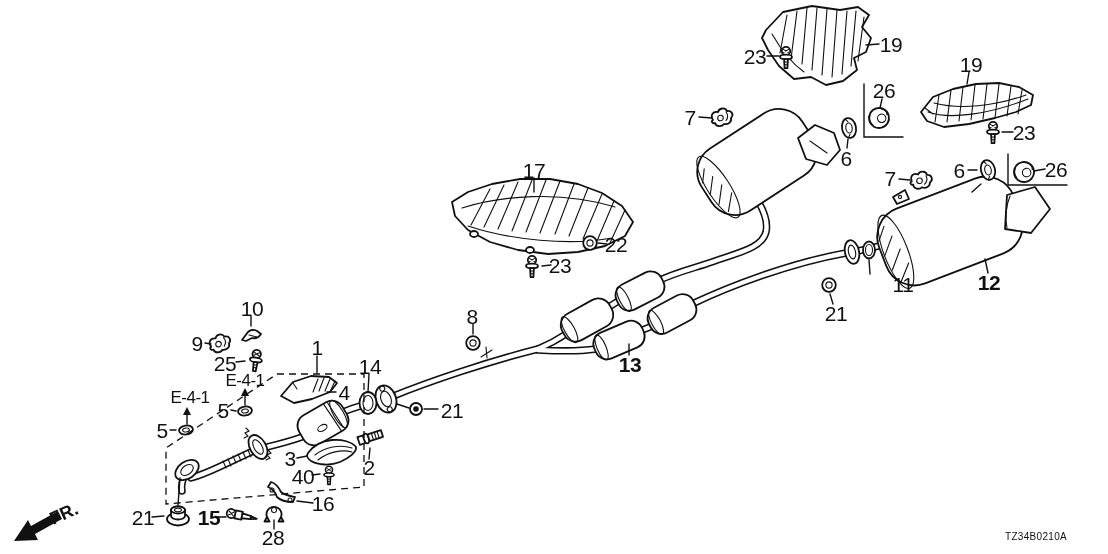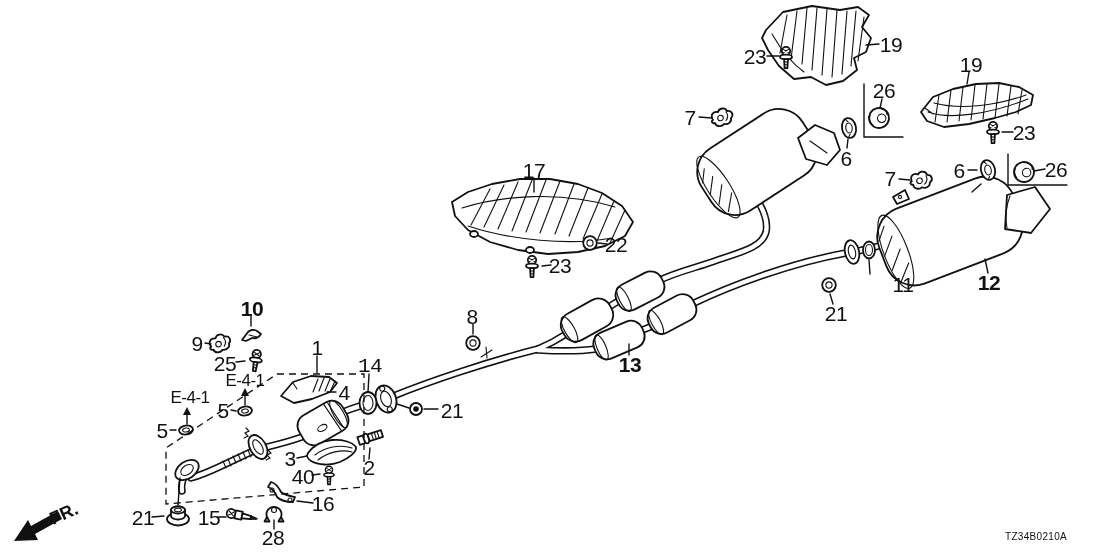--- a/index.html
+++ b/index.html
@@ -283,26 +283,26 @@
       <div class="callout" style="left: 290px; top: 458px;">3</div>
       <div class="callout" style="left: 344px; top: 392px;">4</div>
       <div class="callout" style="left: 223px; top: 410px;">5</div>
       <div class="callout" style="left: 162px; top: 430px;">5</div>
       <div class="callout" style="left: 846px; top: 158px;">6</div>
       <div class="callout" style="left: 959px; top: 170px;">6</div>
       <div class="callout" style="left: 690px; top: 117px;">7</div>
       <div class="callout" style="left: 890px; top: 178px;">7</div>
       <div class="callout" style="left: 472px; top: 316px;">8</div>
       <div class="callout" style="left: 197px; top: 343px;">9</div>
-      <div class="callout" style="left: 252px; top: 308px; font-weight: bold;">10</div>
+      <div class="callout" style="left: 252px; top: 308px;">10</div>
       <div class="callout" style="left: 871px; top: 284px; margin-left: 32px;">11</div>
       <div class="callout" style="left: 989px; top: 282px; font-weight: bold;">12</div>
       <div class="callout" style="left: 630px; top: 364px; font-weight: bold;">13</div>
-      <div class="callout" style="left: 370px; top: 366px; font-family: Liberation Mono, monospace;">14</div>
-      <div class="callout" style="left: 209px; top: 517px;">15</div>
+      <div class="callout" style="left: 370px; top: 366px;">14</div>
+      <div class="callout" style="left: 209px; top: 517px; font-weight: bold;">15</div>
       <div class="callout" style="left: 323px; top: 503px;">16</div>
       <div class="callout" style="left: 534px; top: 170px; text-align: center;">17</div>
       <div class="callout" style="left: 891px; top: 44px;">19</div>
       <div class="callout" style="left: 971px; top: 64px;">19</div>
       <div class="callout" style="left: 303px; top: 476px;">40</div>
       <div class="callout" style="left: 143px; top: 517px;">21</div>
       <div class="callout" style="left: 452px; top: 410px;">21</div>
       <div class="callout" style="left: 836px; top: 313px;">21</div>
       <div class="callout" style="left: 616px; top: 244px;">22</div>
       <div class="callout" style="left: 755px; top: 56px;">23</div>

